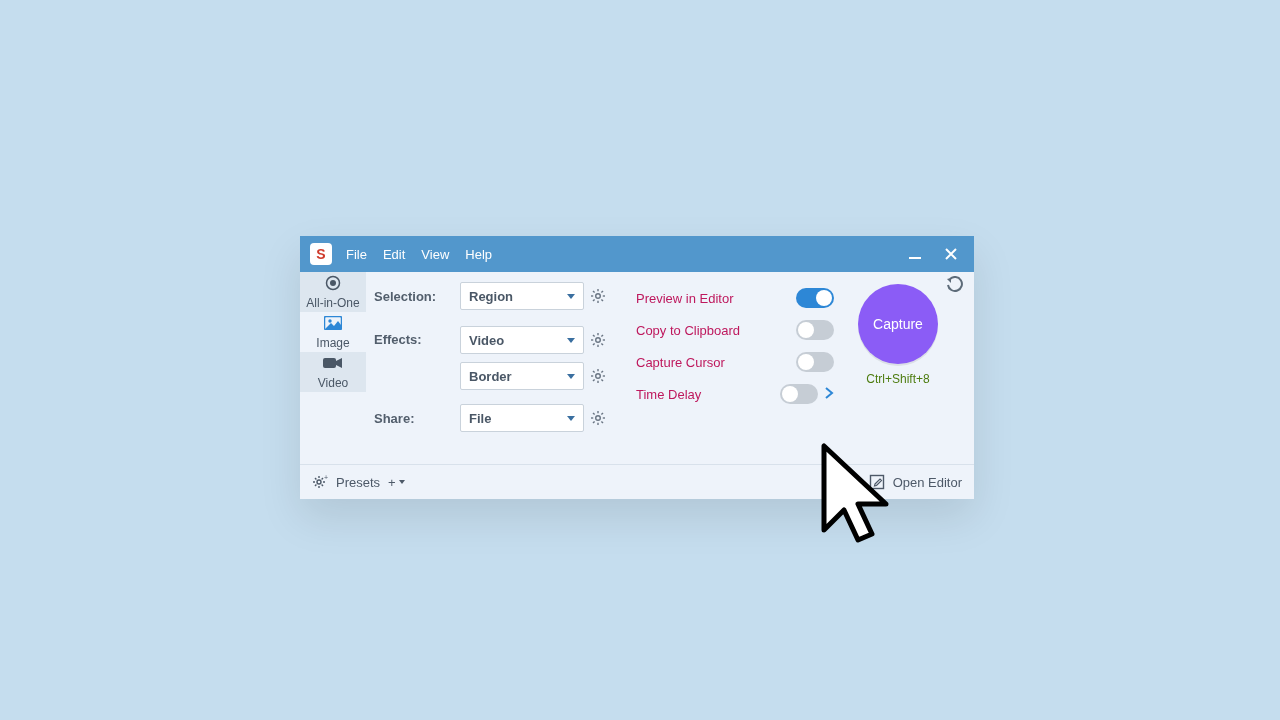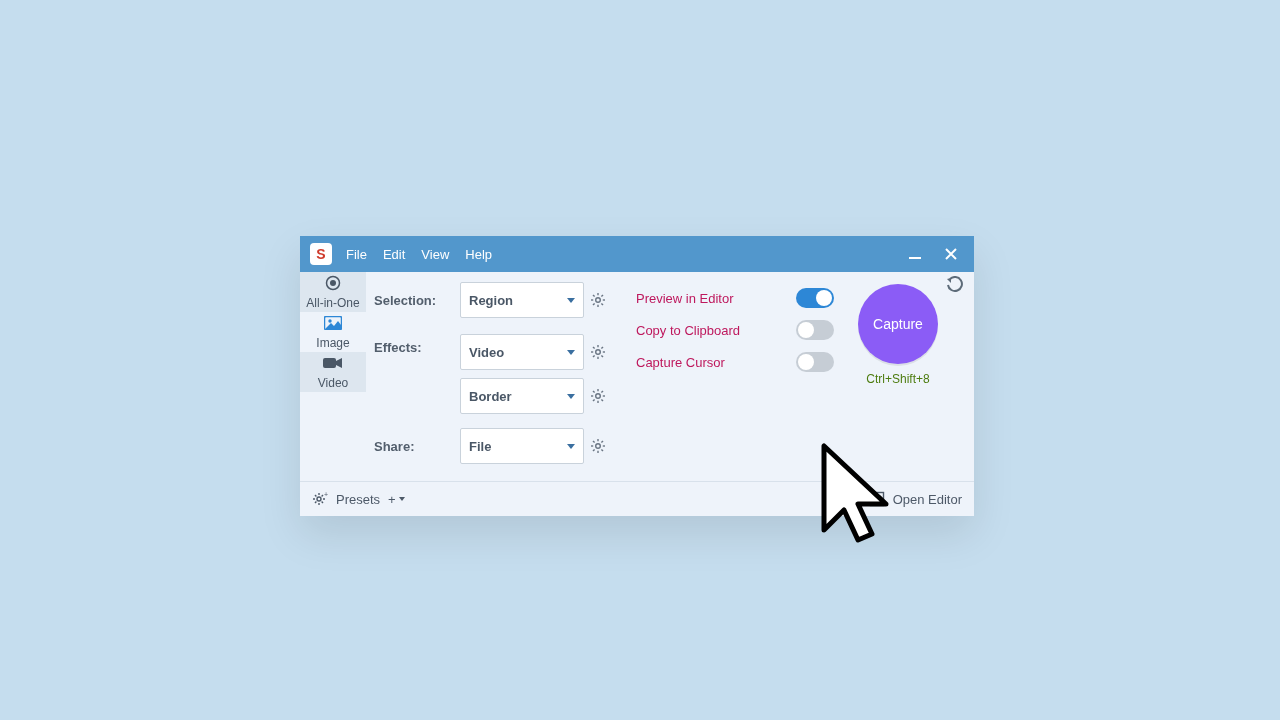--- a/index.html
+++ b/index.html
@@ -66,21 +66,21 @@
   .middle { flex: 0 0 258px; padding: 10px 0 12px 8px; }
   .row { display: flex; align-items: center; margin-bottom: 8px; font-weight: bold; }
   .lab { width: 86px; font-size: 13px; color: #525e6c; }
   .stack { display: flex; flex-direction: column; gap: 8px; }
   .dd {
     display: flex; align-items: center;
     gap: 6px;
   }
   .ddbox {
     width: 124px;
-    height: 36px;
+    height: 28px;
     background: #fff;
     border: 1px solid #c9d2db;
     border-radius: 2px;
     display: flex; align-items: center;
     padding: 0 8px;
     color: #4a5766;
     font-size: 13px;
     position: relative;
   }
   .ddbox .caret {
@@ -269,21 +269,21 @@
                     <line x1="11.4" y1="11.4" x2="13" y2="13"></line>
                     <line x1="3" y1="13" x2="4.6" y2="11.4"></line>
                     <line x1="11.4" y1="4.6" x2="13" y2="3"></line>
                   </g>
                 </svg>
             </span>
           </div>
         </div>
       </div>
 
-      <div class="row" style="margin-bottom:5px;">
+      <div class="row" style="margin-bottom:20px;">
         <div class="lab">Share:</div>
         <div class="dd">
           <div class="ddbox">
             <span>File</span>
               <span class="caret"></span>
           </div>
           <span class="gear">
             <svg width="16" height="16" viewBox="0 0 16 16">
                 <circle cx="8" cy="8" r="2.3" fill="none" stroke="currentColor" stroke-width="1.4"></circle>
                 <g stroke="currentColor" stroke-width="1.4">
@@ -314,20 +314,31 @@
         <span class="tgl">
             <span class="knob"></span>
           </span>
       </div>
       <div class="opt">
         <span class="olab">Capture Cursor</span>
         <span class="tgl">
             <span class="knob"></span>
           </span>
       </div>
+      <div class="opt haschev">
+        <span class="olab">Time Delay</span>
+        <span class="tgl">
+            <span class="knob"></span>
+          </span>
+        <span class="chev">
+          <svg width="10" height="12" viewBox="0 0 10 12">
+              <path d="M2 1 L8 6 L2 11" fill="none" stroke="#2d87d6" stroke-width="2"></path>
+            </svg>
+        </span>
+      </div>
     </div>
 
     <div class="cap">
       <span class="undo">
         <svg width="18" height="18" viewBox="0 0 18 18">
             <path d="M4 3 A7 7 0 1 1 2 9" fill="none" stroke="#5d6b79" stroke-width="2"></path>
             <path d="M1 3 L5 2 L5 7 Z" fill="#5d6b79"></path>
           </svg>
       </span>
       <div class="capbtn">Capture</div>

